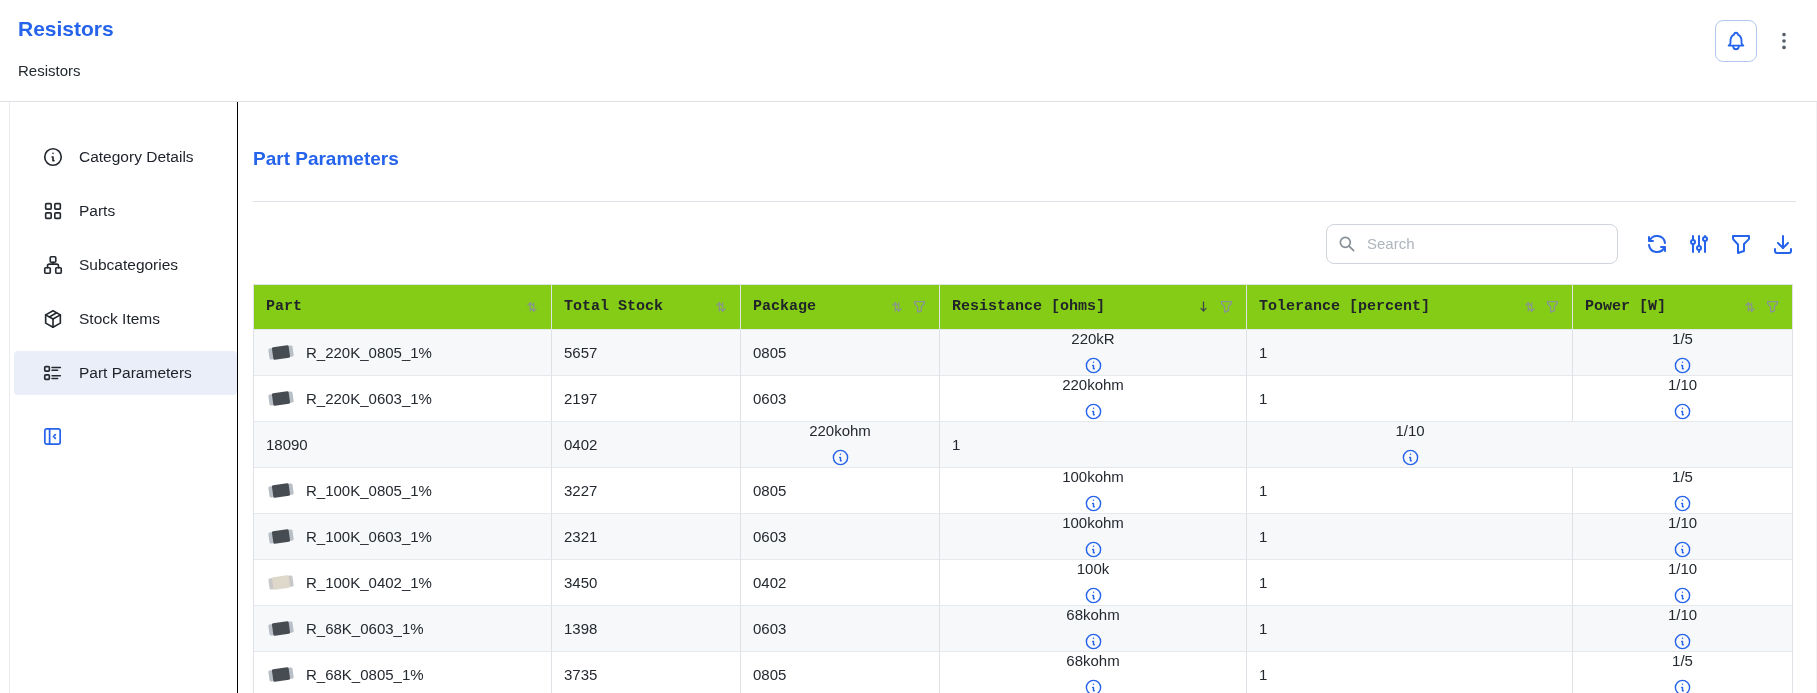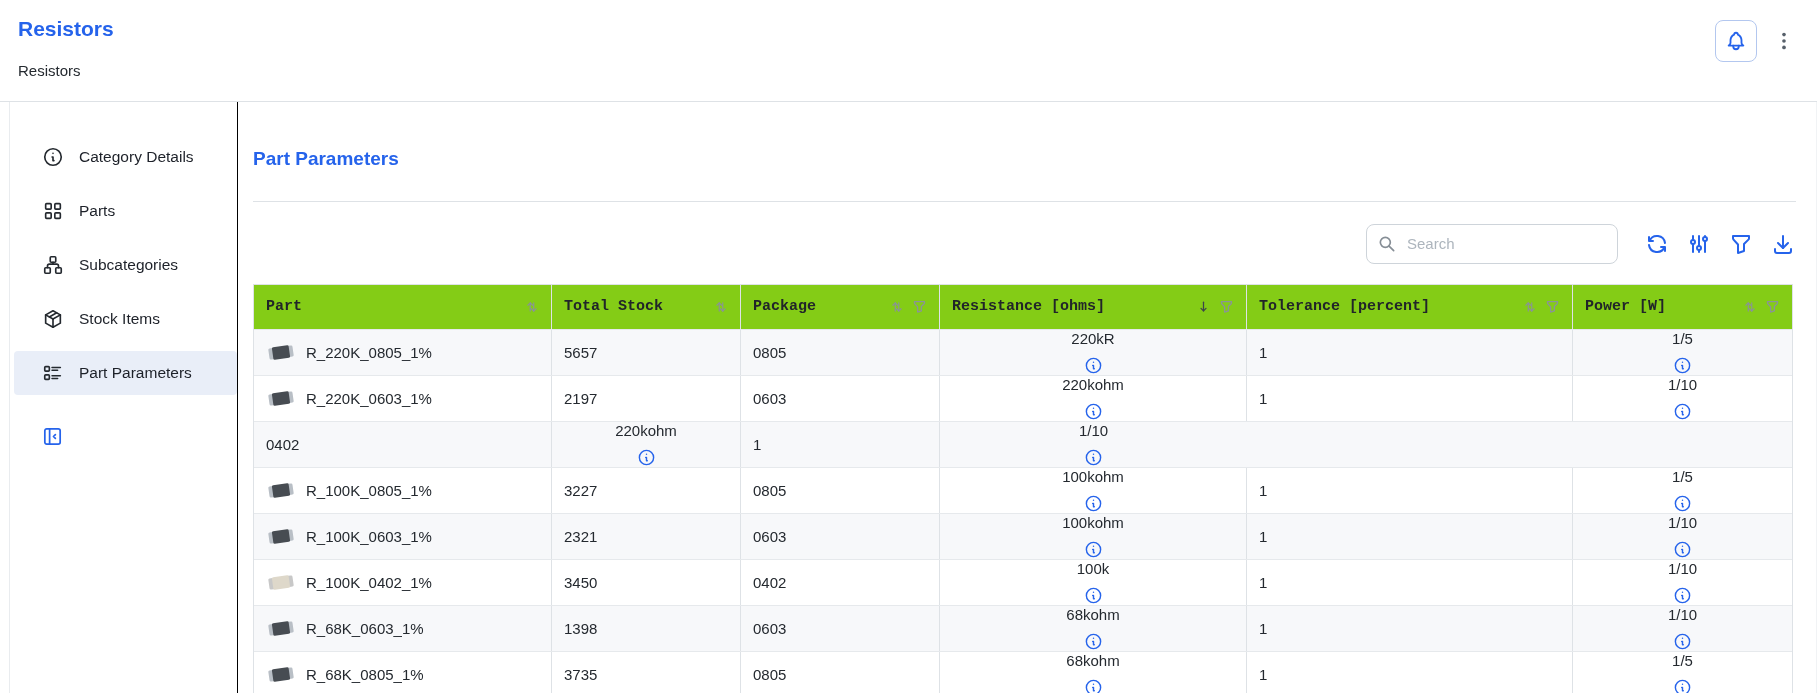--- a/index.html
+++ b/index.html
@@ -41,21 +41,21 @@
   .side-icon { width:22px; height:22px; color:#24292f; flex-shrink:0; }
   .collapse-btn { margin:20px 0 0 31px; border:none; background:none; color:var(--accent); cursor:pointer; padding:0; }
 
   
   .main { flex:1; min-width:0; padding:46px 20px 0 15px; }
   .section-title { margin:0; font-size:19px; line-height:1.2; font-weight:700; color:var(--accent); }
   .rule { border:none; border-top:1px solid #dee2e6; margin:30px 0 0 0; }
 
   .toolbar { margin-top:22px; display:flex; justify-content:flex-end; align-items:center; gap:16px; height:40px; }
   .search-box {
-    width:252px; height:40px; border:1px solid #ced4da; border-radius:8px;
+    width:292px; height:40px; border:1px solid #ced4da; border-radius:8px;
     display:flex; align-items:center; gap:8px; padding:0 10px; margin-right:10px; background:#fff;
   }
   .search-box svg { color:#868e96; flex-shrink:0; }
   .search-box input { border:none; outline:none; flex:1; min-width:0; font-size:15px; font-family:inherit; color:#212529; background:transparent; }
   .search-box input::placeholder { color:#adb5bd; }
   .tool-btn { border:none; background:none; padding:0; width:26px; height:26px; color:var(--accent); cursor:pointer; display:grid; place-items:center; }
 
   
   .table {
     --cols: 298px 189px 199px 307px 326px minmax(0,1fr);
@@ -405,20 +405,21 @@
         <svg width="19" height="19" viewBox="0 0 24 24" fill="none" stroke="currentColor" stroke-width="1.8" stroke-linecap="round" stroke-linejoin="round">
                   <circle cx="12" cy="12" r="9"></circle>
                   <path d="M12 8h.01"></path>
                   <path d="M11 12h1v4h1"></path>
                 </svg>
       </button>
     </div>
   </div>
 
   <div class="trow">
+    <div class="td">18090</div>
     <div class="td">0402</div>
     <div class="td td-flex">
       <span>220kohm</span>
       <button class="info-btn">
         <svg width="19" height="19" viewBox="0 0 24 24" fill="none" stroke="currentColor" stroke-width="1.8" stroke-linecap="round" stroke-linejoin="round">
                   <circle cx="12" cy="12" r="9"></circle>
                   <path d="M12 8h.01"></path>
                   <path d="M11 12h1v4h1"></path>
                 </svg>
       </button>

